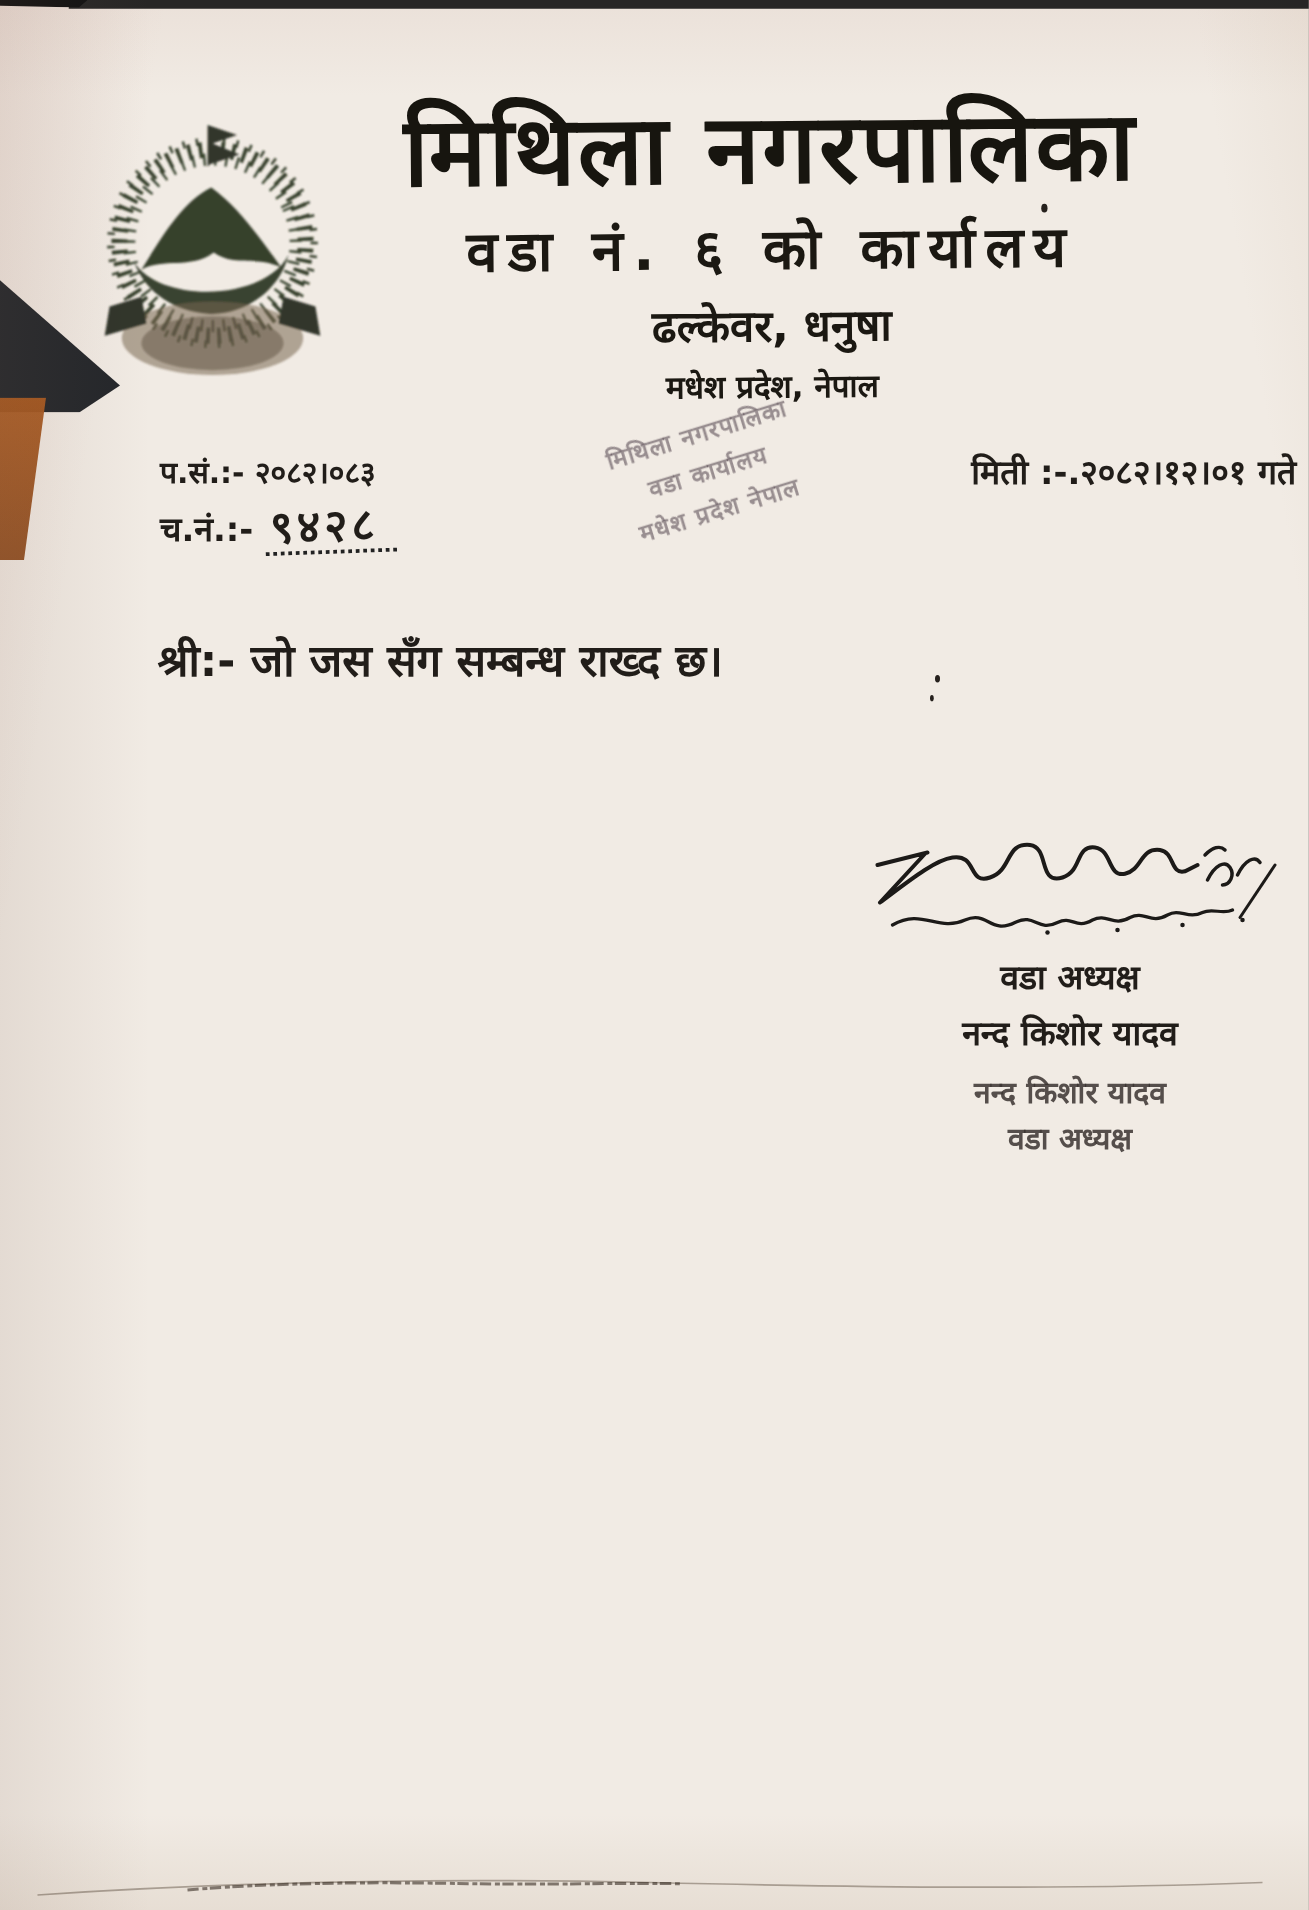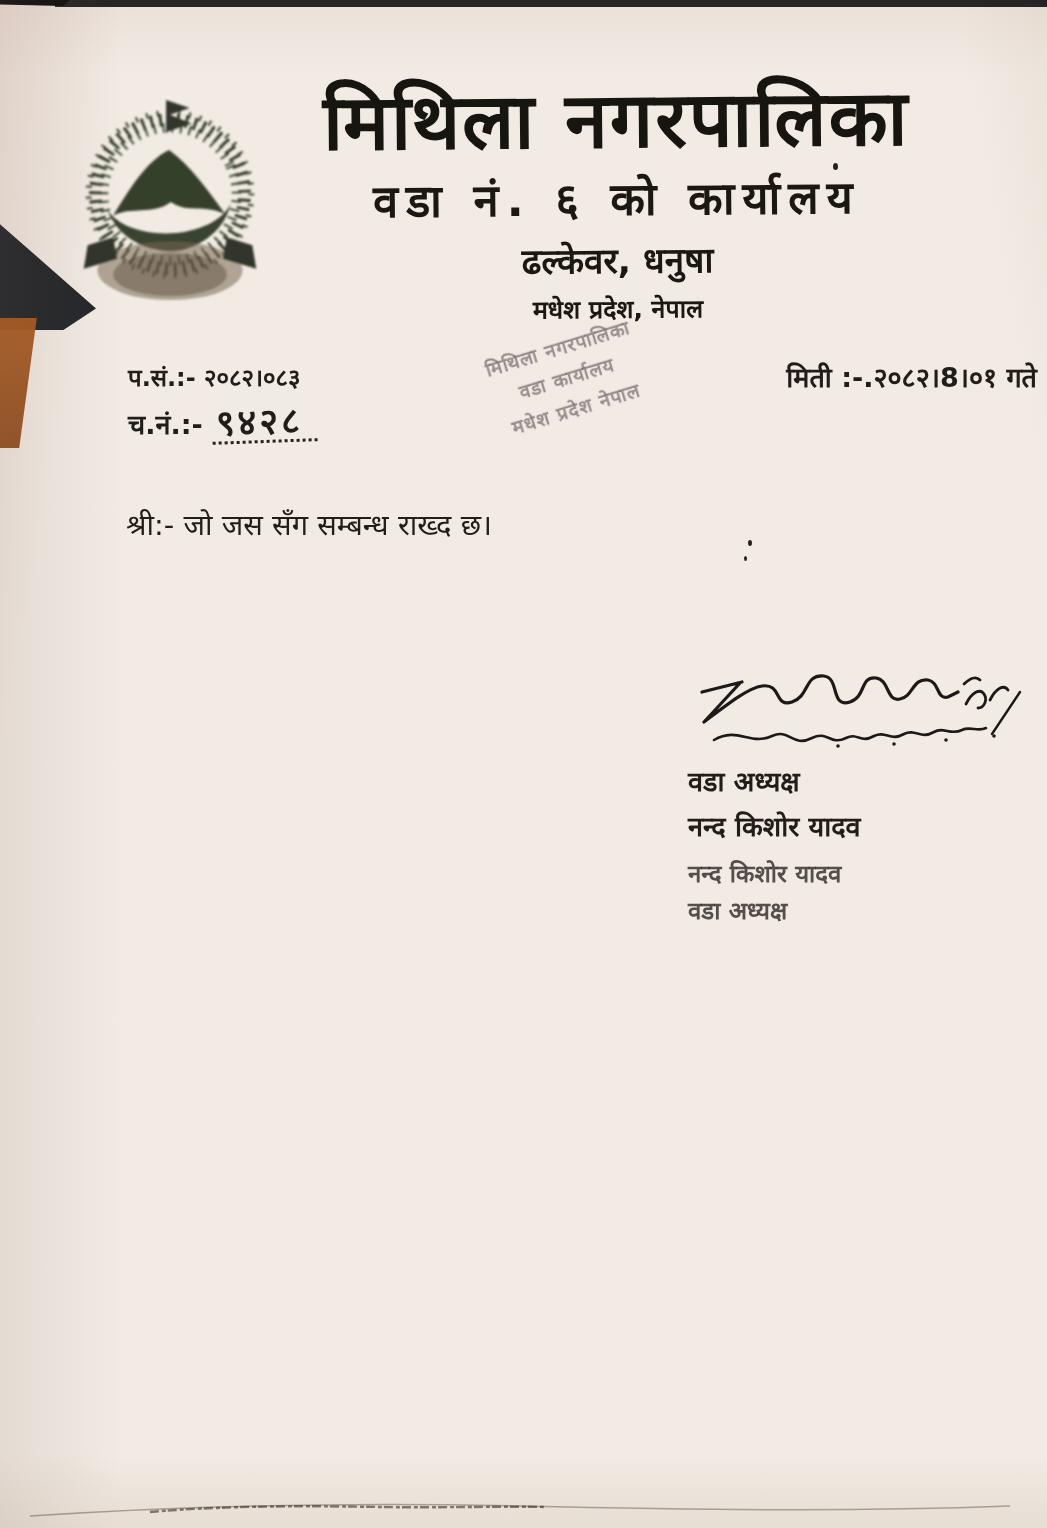--- a/index.html
+++ b/index.html
@@ -36,28 +36,28 @@
   .meta-disp{position:absolute;top:404px;left:128px;font-size:27px;font-weight:700;}
   .handwritten{display:inline-block;font-size:36px;font-weight:700;transform:rotate(-2deg);letter-spacing:3px;border-bottom:3px dotted #222;padding:0 14px 0 4px;line-height:1.0;}
   .stamp{
     position:absolute;top:332px;left:452px;width:230px;text-align:center;
     transform:rotate(-17deg);color:rgba(88,74,82,.58);filter:blur(.6px);
     font-weight:700;font-size:19px;line-height:1.65;
   }
   .stamp .s1{letter-spacing:1px;}
   
   .subject{position:absolute;top:446px;left:130px;width:780px;text-align:center;font-size:29px;font-weight:700;}
-  .salutation{position:absolute;top:504px;left:126px;font-size:29px;font-weight:400;}
+  .salutation{position:absolute;top:504px;left:126px;font-size:35px;font-weight:700;}
   .body-par{
     position:absolute;top:548px;left:128px;right:40px;margin:0;
     font-size:27px;font-weight:600;line-height:53px;
     text-align:justify;text-indent:60px;color:#1d1a15;
   }
   
-  .sig-block{position:absolute;top:662px;left:688px;width:336px;}
+  .sig-block{position:absolute;top:662px;left:688px;width:336px;text-align:center;}
   .sig-svg{display:block;margin:0 auto;}
   .sig-title{font-size:27px;font-weight:700;margin-top:0px;}
   .sig-name{font-size:27px;font-weight:700;margin-top:8px;}
   .stamped{color:rgba(58,50,48,.85);filter:blur(.4px);font-weight:700;}
   .sig-stamp-name{font-size:24px;margin-top:12px;}
   .sig-stamp-title{font-size:24px;margin-top:4px;}
   .crease{position:absolute;left:0;bottom:0;width:1047px;height:40px;}
 </style>
 </head>
 <body>
@@ -109,21 +109,21 @@
     <div class="t-office">वडा नं. ६ को कार्यालय</div>
     <div class="t-addr">ढल्केवर, धनुषा</div>
     <div class="t-prov">मधेश प्रदेश, नेपाल</div>
   </div>
 
   <div class="meta-ref">
     <span>प.सं.:-</span>
     <span>२०८२।०८३</span>
   </div>
   <div class="meta-date">
-    <span>मिती :-.</span><span>२०८२।8।०१ गते</span>
+    <span>मिती :-.</span><span>२०८२।१२।०१ गते</span>
   </div>
   <div class="meta-disp">
     <span>च.नं.:-</span>
     <span class="handwritten">९४२८</span>
   </div>
 
   <div class="stamp">
     <div class="s1">मिथिला नगरपालिका</div>
     <div class="s1">वडा कार्यालय</div>
     <div class="s1">मधेश प्रदेश नेपाल</div>

